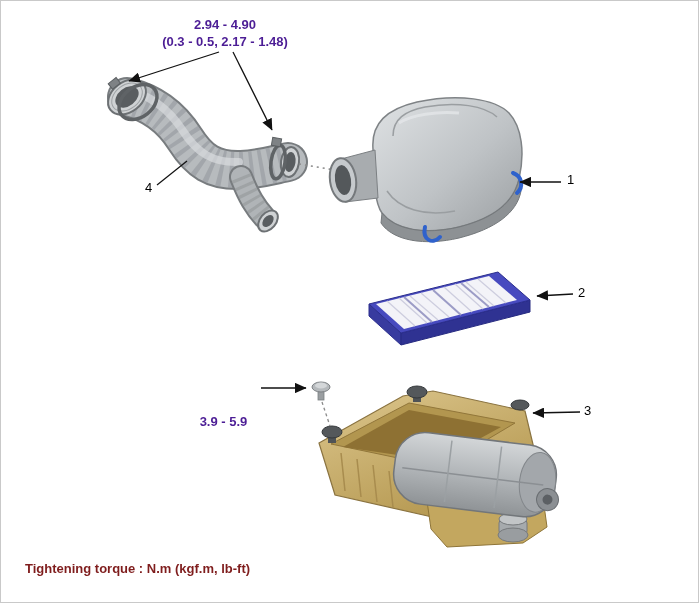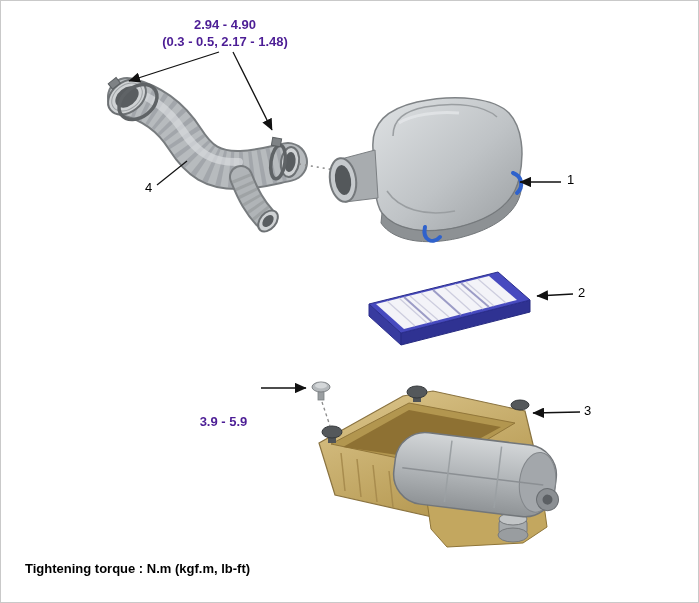--- a/index.html
+++ b/index.html
@@ -10,21 +10,21 @@
   .torque { position:absolute; text-align:center; font-size:13px; font-weight:bold;
             color:#4c1d95; line-height:17px; white-space:nowrap; }
   .torque.upper { left:118px; top:15px; width:212px; }
   .torque.lower { left:120px; top:377px; width:205px;margin-top:35px; }
   .callout { position:absolute; font-size:13px; color:#000; }
   #c1 { left:566px; top:171px; }
   #c2 { left:577px; top:284px; }
   #c3 { left:583px; top:402px; }
   #c4 { left:144px; top:179px; }
   .footer-note { position:absolute; left:24px; top:560px; font-size:13px;
-                 font-weight:bold; color:#000000; }
+                 font-weight:bold; color:#7f1d1d; }
 </style>
 </head>
 <body>
 
 <div class="stage">
 
   <svg width="699" height="603" viewBox="0 0 699 603">
     <defs>
       <marker id="arr" markerWidth="10" markerHeight="8" refX="8.5" refY="4" orient="auto">
         <path d="M0 0 L9 4 L0 8 Z" fill="#111"></path>

